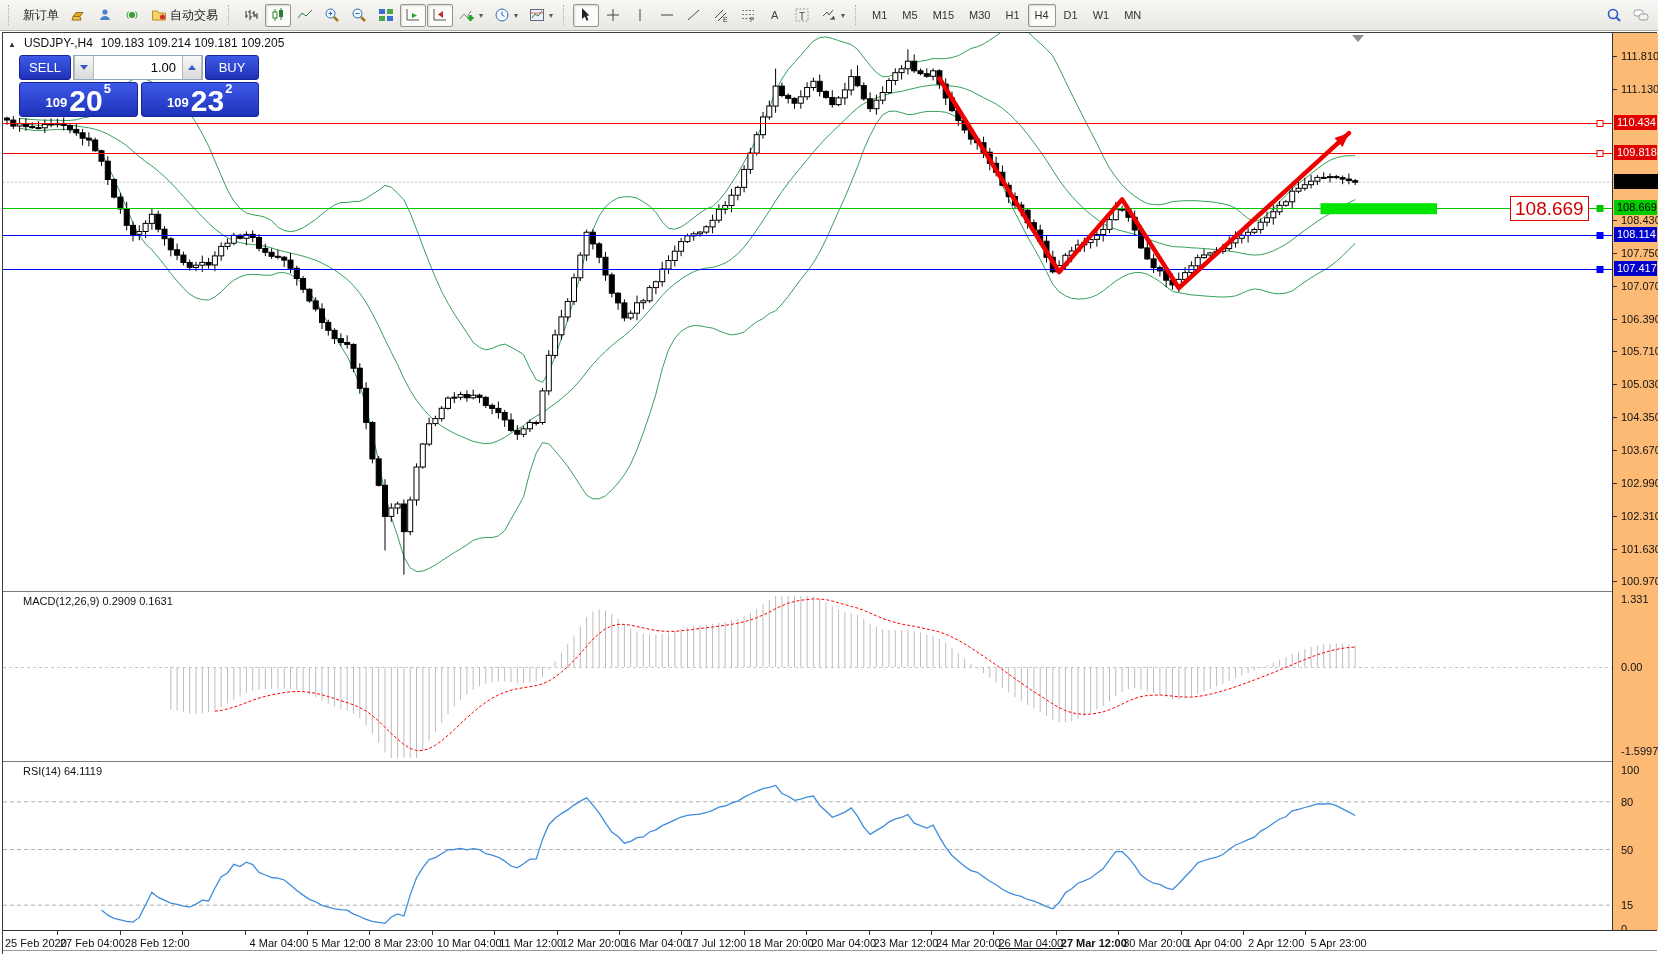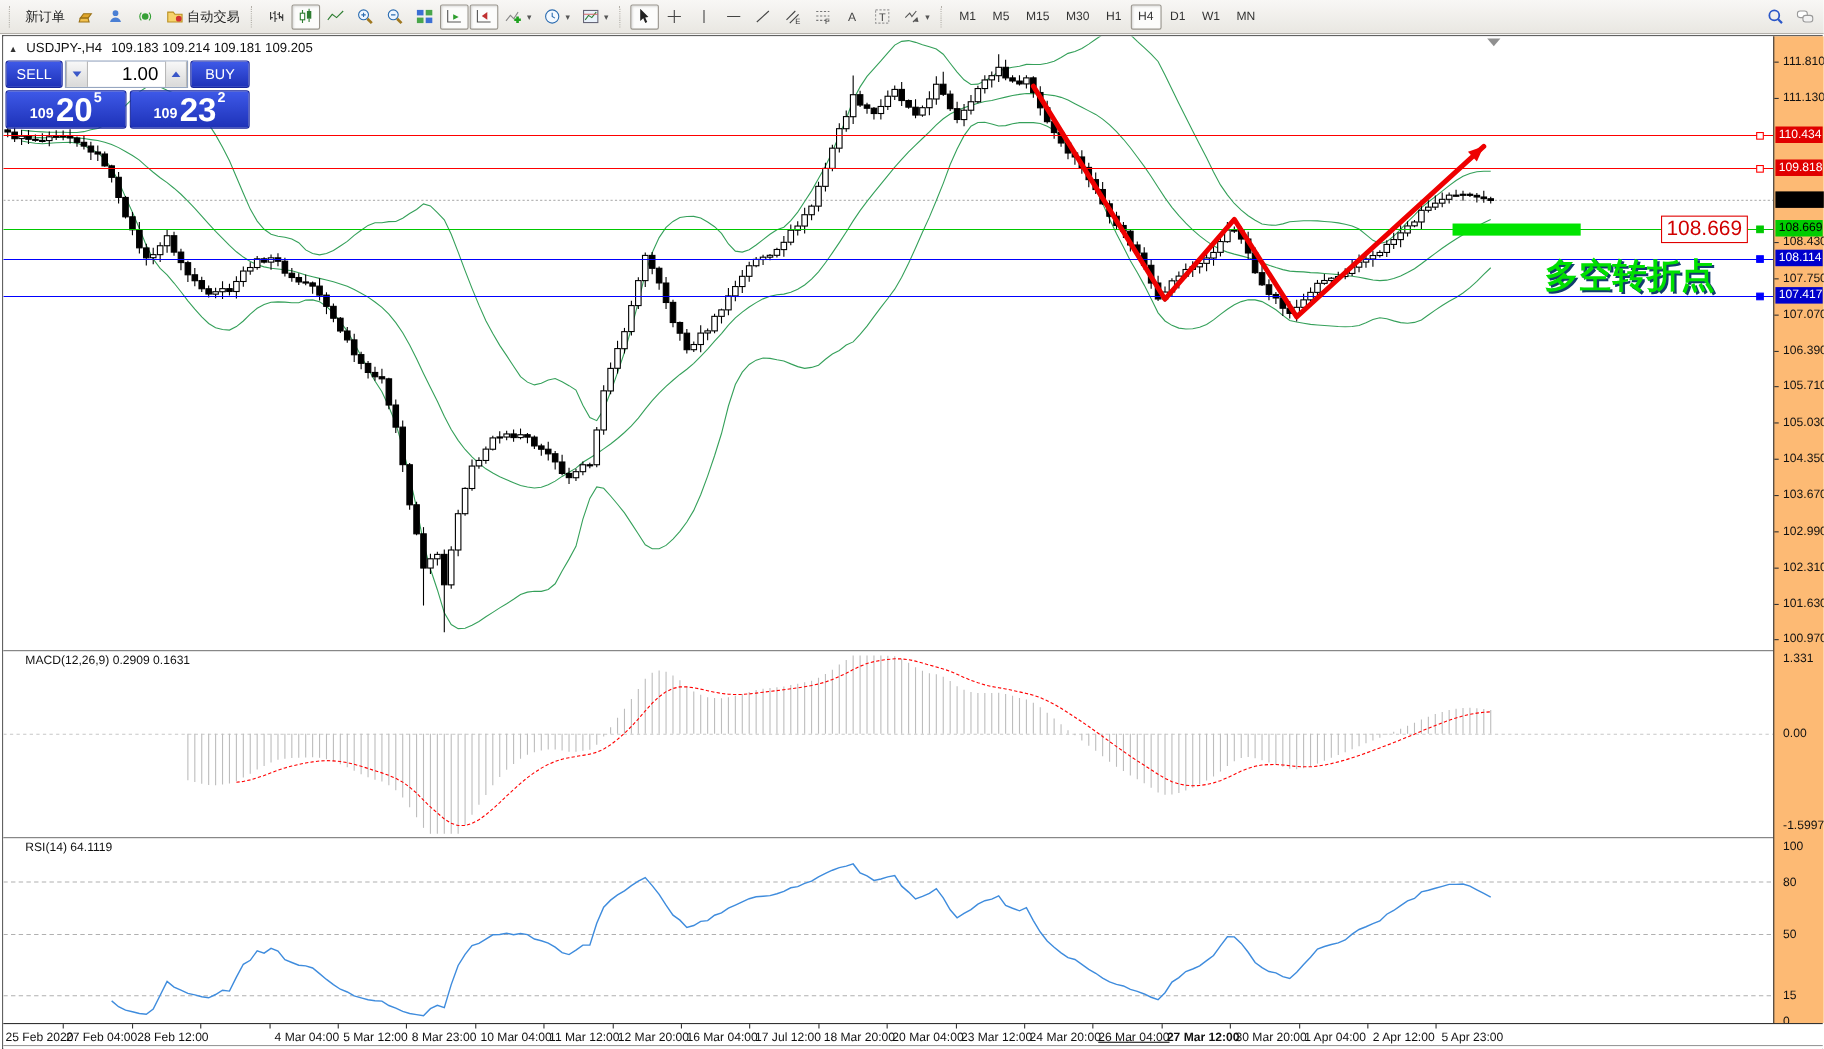--- a/index.html
+++ b/index.html
@@ -38,29 +38,29 @@
   #bottom-sliver{position:absolute;left:0;top:917px;width:1654px;height:3px;background:#fff;border-top:1px solid #999}
   
   #chart-header{position:absolute;left:5px;top:3px;font-size:12px;color:#111;display:flex;gap:8px;align-items:baseline;z-index:6}
   #chart-header .tri{font-size:8px;color:#333}
   .ind-label{position:absolute;left:20px;top:2px;font-size:11px;color:#111;z-index:5}
   #level-label{position:absolute;left:1507px;top:163px;border:1px solid #e00000;color:#d00000;
                font-size:19px;line-height:23px;padding:0 4px;background:#fff;z-index:7;white-space:nowrap}
   #turning-point{position:absolute;left:1401px;top:197px;font-size:31px;font-weight:bold;color:#00e000;
                  text-shadow:2px 2px 0 #123c6e;font-family:sans-serif;white-space:nowrap;z-index:7}
   
-  #trade-panel{position:absolute;left:2px;top:22px;width:222px;z-index:8}
+  #trade-panel{position:absolute;left:16px;top:22px;width:240px;z-index:8}
   .tp-row1{display:flex;height:25px;gap:2px}
   .tp-btn{background:linear-gradient(#3e59e8,#1e32b8);color:#fff;display:flex;align-items:center;justify-content:center;
           font-size:13px;border-radius:3px;border:1px solid #16259c;box-sizing:border-box}
   .tp-sell{flex:0 0 52px}.tp-buy{flex:0 0 54px}
   .tp-vol{flex:1;display:flex;background:#fff;border:1px solid #96a6c0;box-sizing:border-box}
   .tp-step{width:18px;background:linear-gradient(#f8f8f8,#d9d9d9);border-left:1px solid #b8b8b8;
            border-right:1px solid #b8b8b8;display:flex;align-items:center;justify-content:center}
-  .tp-val{flex:1;font-size:17px;color:#000;display:flex;align-items:center;justify-content:flex-end;padding-right:6px}
+  .tp-val{flex:1;font-size:13px;color:#000;display:flex;align-items:center;justify-content:flex-end;padding-right:6px}
   .tri-up{width:0;height:0;border-left:4px solid transparent;border-right:4px solid transparent;border-bottom:5px solid #3a57c8}
   .tri-dn{width:0;height:0;border-left:4px solid transparent;border-right:4px solid transparent;border-top:5px solid #3a57c8}
   .tp-row2{display:flex;gap:3px;margin-top:2px;height:35px}
   .tp-price{flex:1;background:linear-gradient(#3e59e8,#1e32b8);border:1px solid #16259c;border-radius:3px;color:#fff;
             display:flex;align-items:flex-end;justify-content:center;padding-bottom:2px;box-sizing:border-box}
   .tp-h{font-size:13px;font-weight:bold;margin:0 2px 4px 0}
   .tp-big{font-size:30px;font-weight:bold;line-height:27px}
   .tp-sup{font-size:13px;font-weight:bold;margin:2px 0 18px 1px}
 </style>
 </head>
@@ -799,21 +799,20 @@
           </div>
           <div class="tp-price">
             <span class="tp-h">109</span>
               <span class="tp-big">23</span>
               <span class="tp-sup">2</span>
           </div>
         </div>
       </div>
 
       <div id="level-label">108.669</div>
-      <div id="turning-point">多空转折点</div>
     </div>
 
     <div id="macd-panel" class="panel">
       <svg id="macd-svg" width="1609" height="168">
           <line x1="0" x2="1609" y1="74.5" y2="74.5" stroke="#c8c8c8" stroke-dasharray="3,3"></line>
           <g>
             <line x1="167.8" x2="167.8" y1="74" y2="116.3" stroke="#bdbdbd" stroke-width="1"></line>
             <line x1="174.1" x2="174.1" y1="74" y2="117.8" stroke="#bdbdbd" stroke-width="1"></line>
             <line x1="180.4" x2="180.4" y1="74" y2="119.4" stroke="#bdbdbd" stroke-width="1"></line>
             <line x1="186.7" x2="186.7" y1="74" y2="120.6" stroke="#bdbdbd" stroke-width="1"></line>

